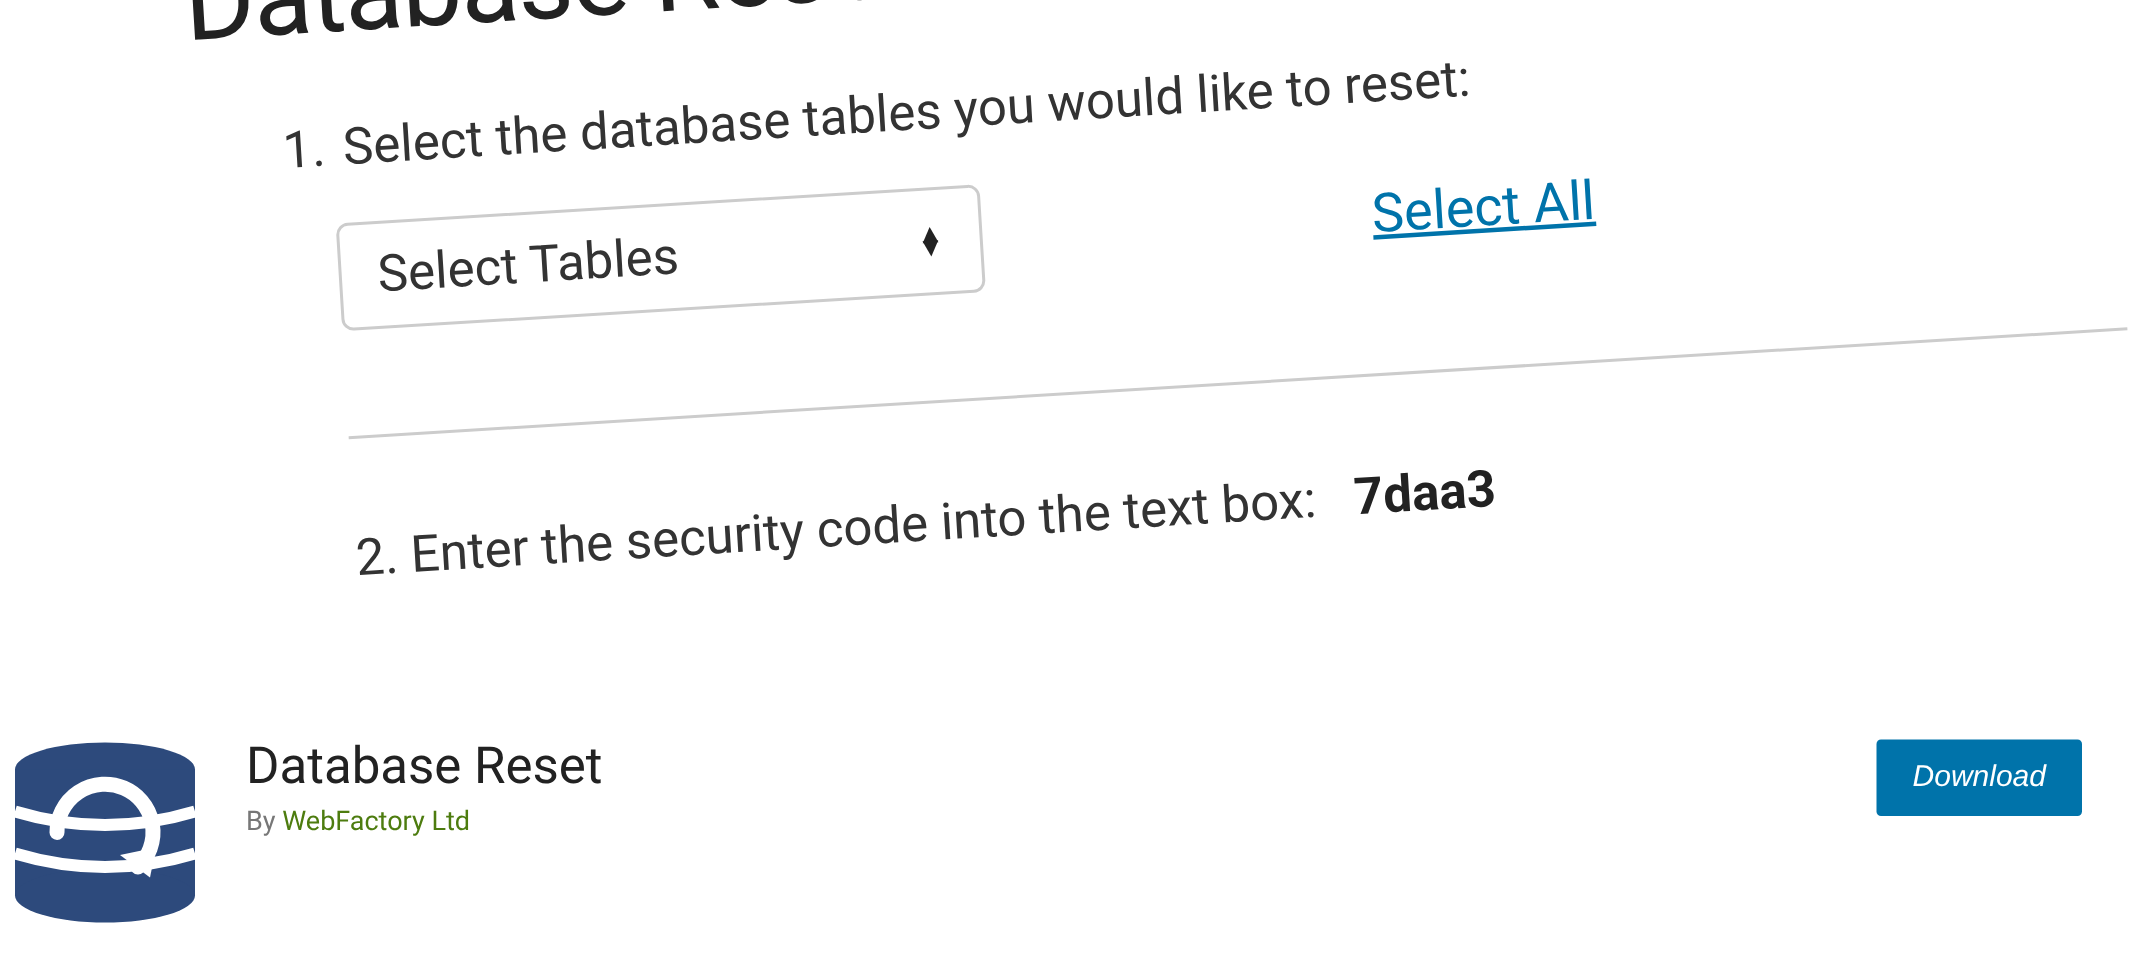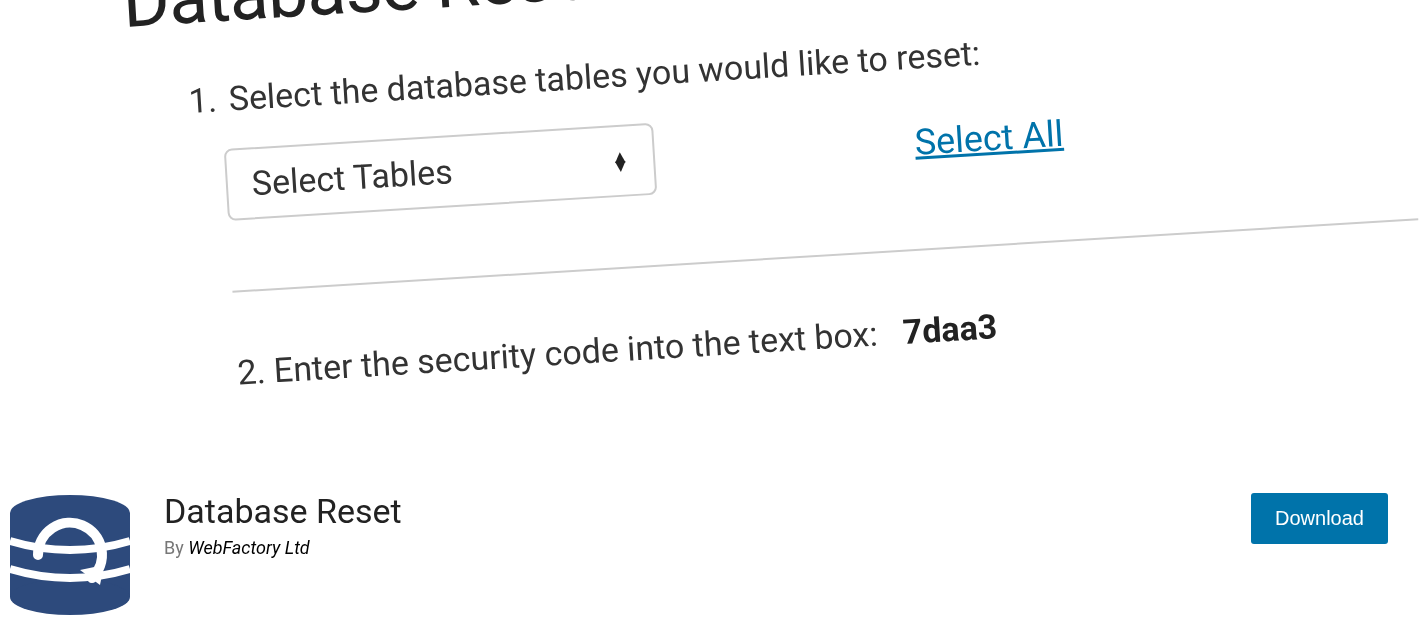--- a/index.html
+++ b/index.html
@@ -117,34 +117,34 @@
       font-size: 34px;
       font-weight: 400;
       color: #222;
       margin-bottom: 6px;
     }
     .plugin-byline {
       font-size: 18px;
       color: #777;
     }
     .plugin-byline a {
-      color: #000000;
+      color: #4d7c0f;
       text-decoration: none;
-      font-style: italic;
     }
     .download-btn {
       margin-top: 8px;
       margin-right: 12px;
       background: #0073aa;
       color: #fff;
       border: none;
       border-radius: 3px;
       padding: 14px 24px;
       font-size: 20px;
       cursor: pointer;
+      font-style: italic;
     }
   </style>
 </head>
 <body>
 
 <div class="hero-area">
   <div class="tilted">
     <h1 class="page-title">Database Reset</h1>
 
     <div class="step">

